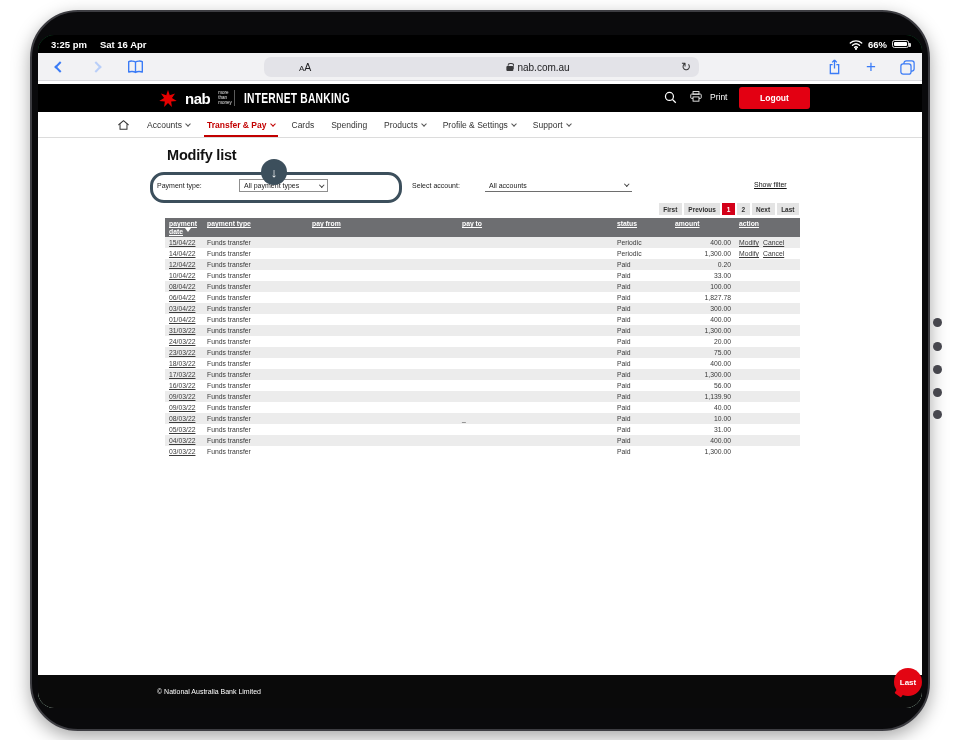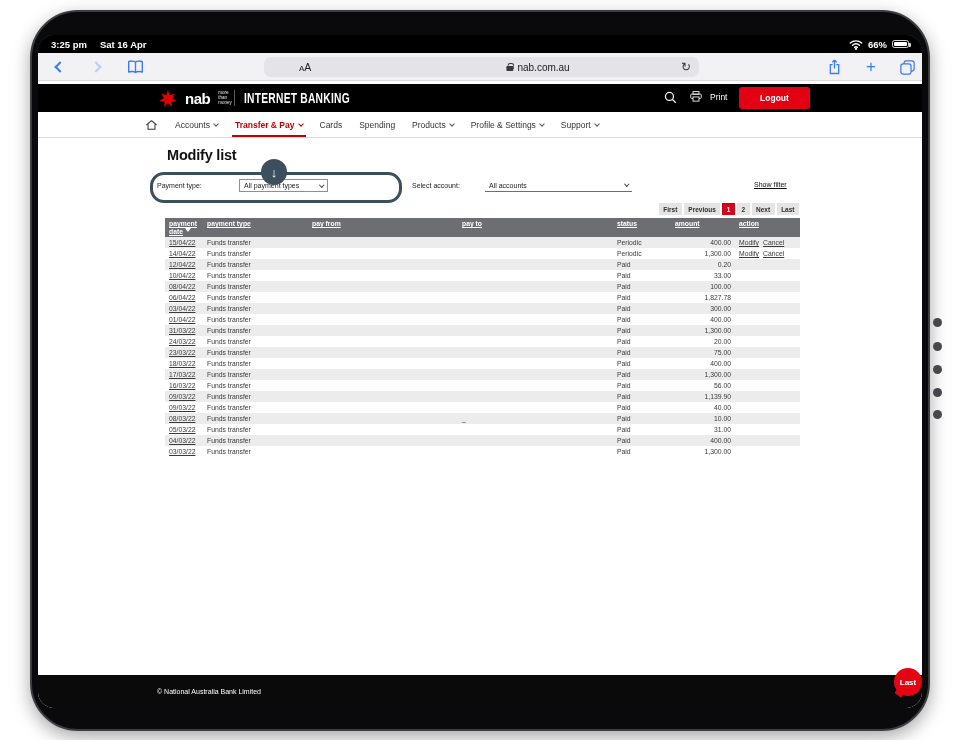--- a/index.html
+++ b/index.html
@@ -54,21 +54,21 @@
   .hdr-divider{position:absolute;left:196px;top:6px;width:1px;height:16px;background:#5a5a5a;}
   .ib-title{position:absolute;left:206px;top:7px;font-size:12.5px;font-weight:bold;letter-spacing:.3px;
             transform:scaleX(.82) scaleY(1.15);transform-origin:left center;white-space:nowrap;}
   .hdr-search{position:absolute;left:626px;top:7px;}
   .hdr-print{position:absolute;left:652px;top:7px;display:flex;align-items:center;gap:8px;font-size:8.5px;color:#fff;}
   .logout-btn{position:absolute;left:701px;top:3px;width:71px;height:22px;background:var(--logout-red);
               color:#fff;font-size:8.5px;font-weight:bold;border:none;border-radius:3px;
               display:flex;align-items:center;justify-content:center;}
 
   .main-nav{position:absolute;top:31px;left:0;right:0;height:26px;background:#fff;
-            border-bottom:1px solid #dcdcdc;display:flex;align-items:stretch;gap:17px;padding-left:107px;}
+            border-bottom:1px solid #dcdcdc;display:flex;align-items:stretch;gap:17px;padding-left:79px;}
   .home-btn{display:flex;align-items:center;}
   .nav-item{display:flex;align-items:center;gap:4px;font-size:8.5px;color:#333;position:relative;cursor:pointer;}
   .nav-item.active{color:var(--active-red);font-weight:bold;}
   .nav-item.active::after{content:'';position:absolute;left:-3px;right:-3px;bottom:0;height:2px;background:var(--active-red);}
   .chev{width:4px;height:4px;border-right:1.2px solid #555;border-bottom:1.2px solid #555;
         transform:rotate(45deg);margin-top:-2px;}
   .nav-item.active .chev{border-color:var(--active-red);}
 
   .page-title{position:absolute;left:129px;top:66px;font-size:14.5px;font-weight:bold;color:#111;letter-spacing:-.2px;}
 

